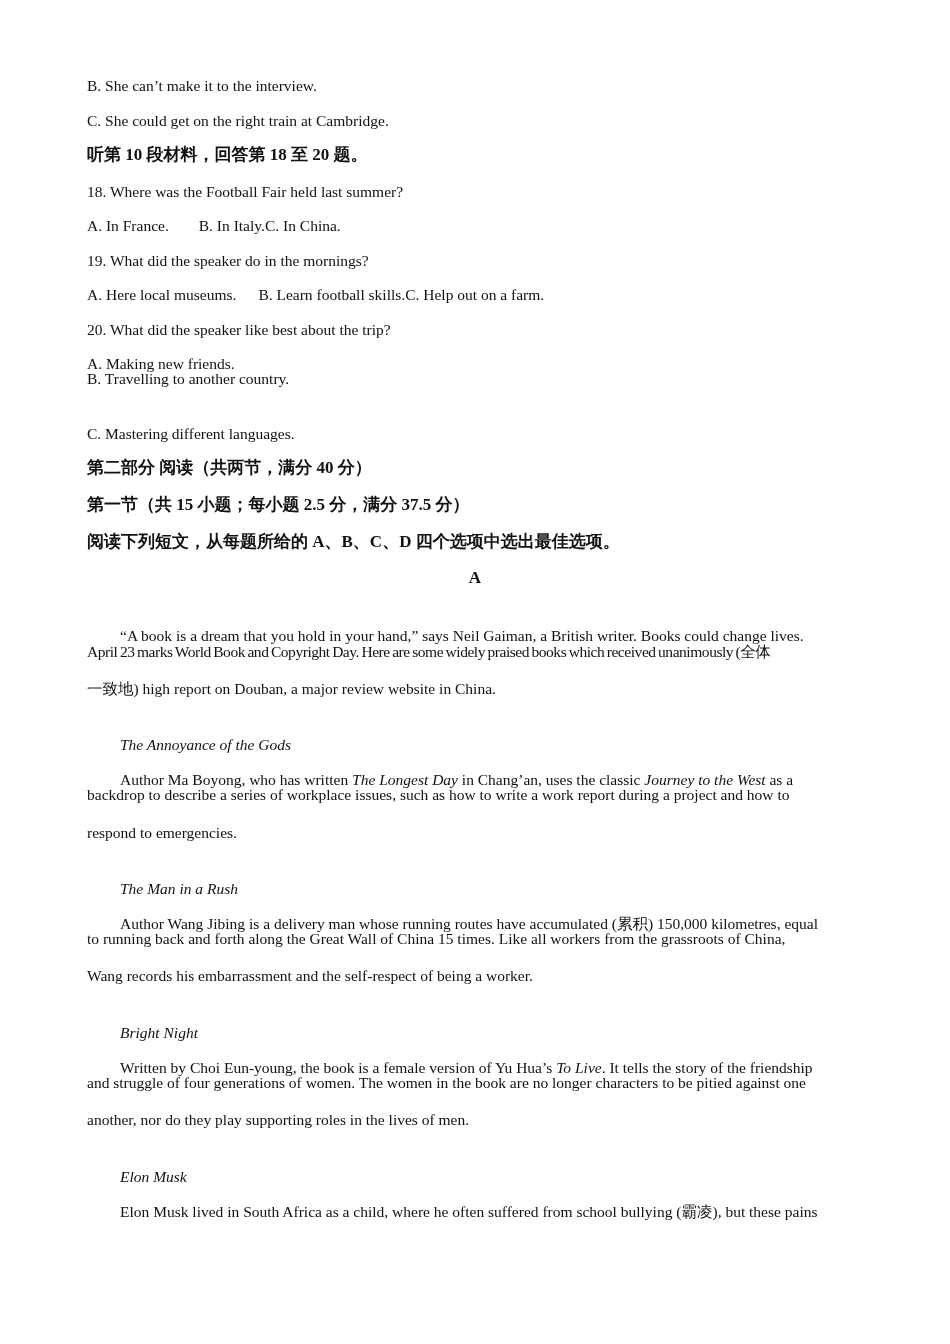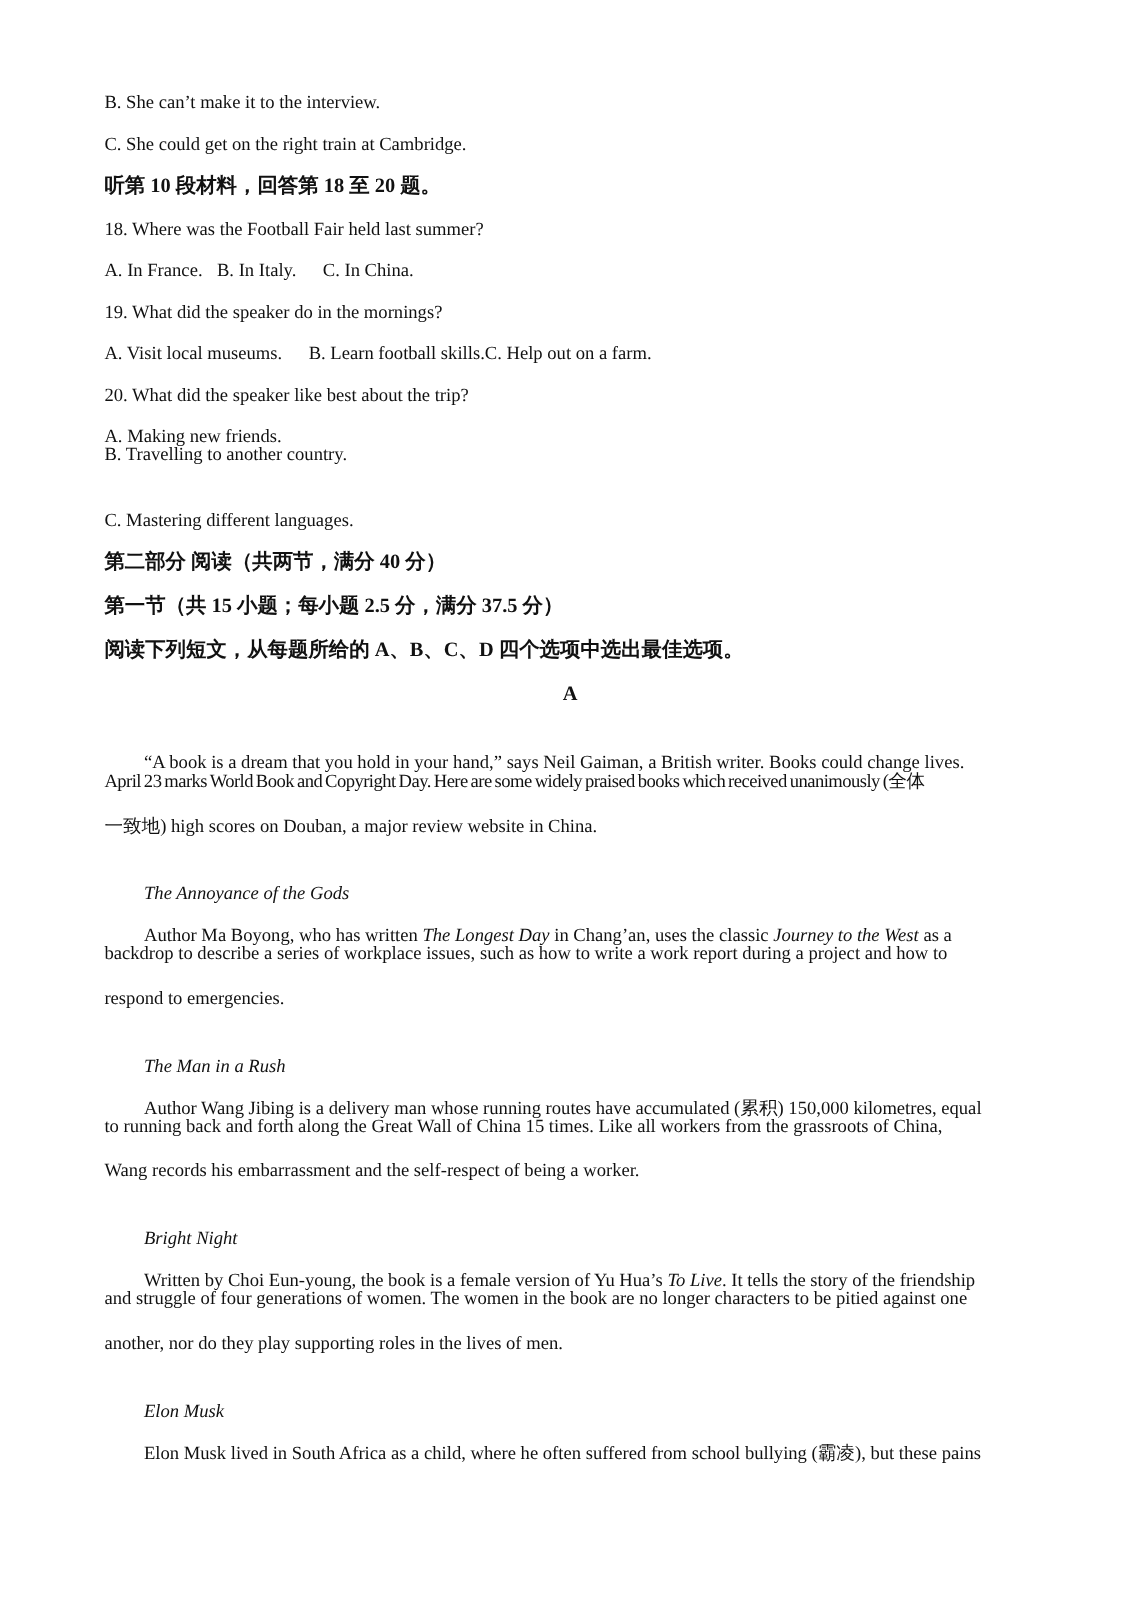--- a/index.html
+++ b/index.html
@@ -4,22 +4,22 @@
 <style>
   html, body { margin: 0; padding: 0; background: #ffffff; }
   body { width: 950px; height: 1344px; position: relative; overflow: hidden;
          font-family: "Liberation Serif", "DejaVu Serif", serif; color: #111; }
   .line { position: absolute; left: 87px; white-space: nowrap; font-size: 15.5px; line-height: 20px; }
   .indent { left: 120px; margin-top: 22px; }
   .bold { font-weight: bold; font-size: 17px; text-align: center; }
   .center { left: 0; width: 950px; text-align: center; }
   i { font-style: italic; }
   .opt { display: inline-block; }
-  .gap1 { margin-left: 12px; }
-  .gap2 { margin-left: 22px; }
+  .gap1 { margin-left: 30px; }
+  .gap2 { }
   .gap3 { margin-left: 22px; }
   .gap4 { }
   .condensed { letter-spacing: -0.45px; word-spacing: -1px; }
 </style>
 </head>
 <body>
 
 <div>
 
   <div class="line" style="top:76px">B. She can’t make it to the interview.</div>
@@ -27,36 +27,36 @@
 
   <div class="line bold" style="top:145px">听第 10 段材料，回答第 18 至 20 题。</div>
 
   <div class="line" style="top:182px">18. Where was the Football Fair held last summer?</div>
   <div class="line" style="top:216px">
     <span class="opt">A. In France.</span><span class="opt gap1">B. In Italy.</span><span class="opt gap2">C. In China.</span>
   </div>
 
   <div class="line" style="top:251px">19. What did the speaker do in the mornings?</div>
   <div class="line" style="top:285px">
-    <span class="opt">A. Visit local museums.</span><span class="opt gap3">B. Learn football skills.</span><span class="opt gap4">C. Help out on a farm.</span>
+    <span class="opt">A. Here local museums.</span><span class="opt gap3">B. Learn football skills.</span><span class="opt gap4">C. Help out on a farm.</span>
   </div>
 
   <div class="line" style="top:320px">20. What did the speaker like best about the trip?</div>
   <div class="line" style="top:354px">A. Making new friends.</div>
   <div class="line" style="top:369px">B. Travelling to another country.</div>
   <div class="line" style="top:424px">C. Mastering different languages.</div>
 
   <div class="line bold" style="top:458px">第二部分  阅读（共两节，满分 40 分）</div>
   <div class="line bold" style="top:495px">第一节（共 15 小题；每小题 2.5 分，满分 37.5 分）</div>
   <div class="line bold" style="top:532px">阅读下列短文，从每题所给的 A、B、C、D 四个选项中选出最佳选项。</div>
   <div class="line bold center" style="top:568px">A</div>
 
   <div class="line indent" style="top:604px">“A book is a dream that you hold in your hand,” says Neil Gaiman, a British writer. Books could change lives.</div>
   <div class="line condensed" style="top:642px">April 23 marks World Book and Copyright Day. Here are some widely praised books which received unanimously (全体</div>
-  <div class="line" style="top:679px">一致地) high scores on Douban, a major review website in China.</div>
+  <div class="line" style="top:679px">一致地) high report on Douban, a major review website in China.</div>
 
   <div class="line indent" style="top:713px"><i>The Annoyance of the Gods</i></div>
   <div class="line indent" style="top:748px">
     <span>Author Ma Boyong, who has written </span><i>The Longest Day</i><span> in Chang’an, uses the classic </span><i>Journey to the West</i><span> as a</span>
   </div>
   <div class="line" style="top:785px">backdrop to describe a series of workplace issues, such as how to write a work report during a project and how to</div>
   <div class="line" style="top:823px">respond to emergencies.</div>
 
   <div class="line indent" style="top:857px"><i>The Man in a Rush</i></div>
   <div class="line indent" style="top:892px">Author Wang Jibing is a delivery man whose running routes have accumulated (累积) 150,000 kilometres, equal</div>

